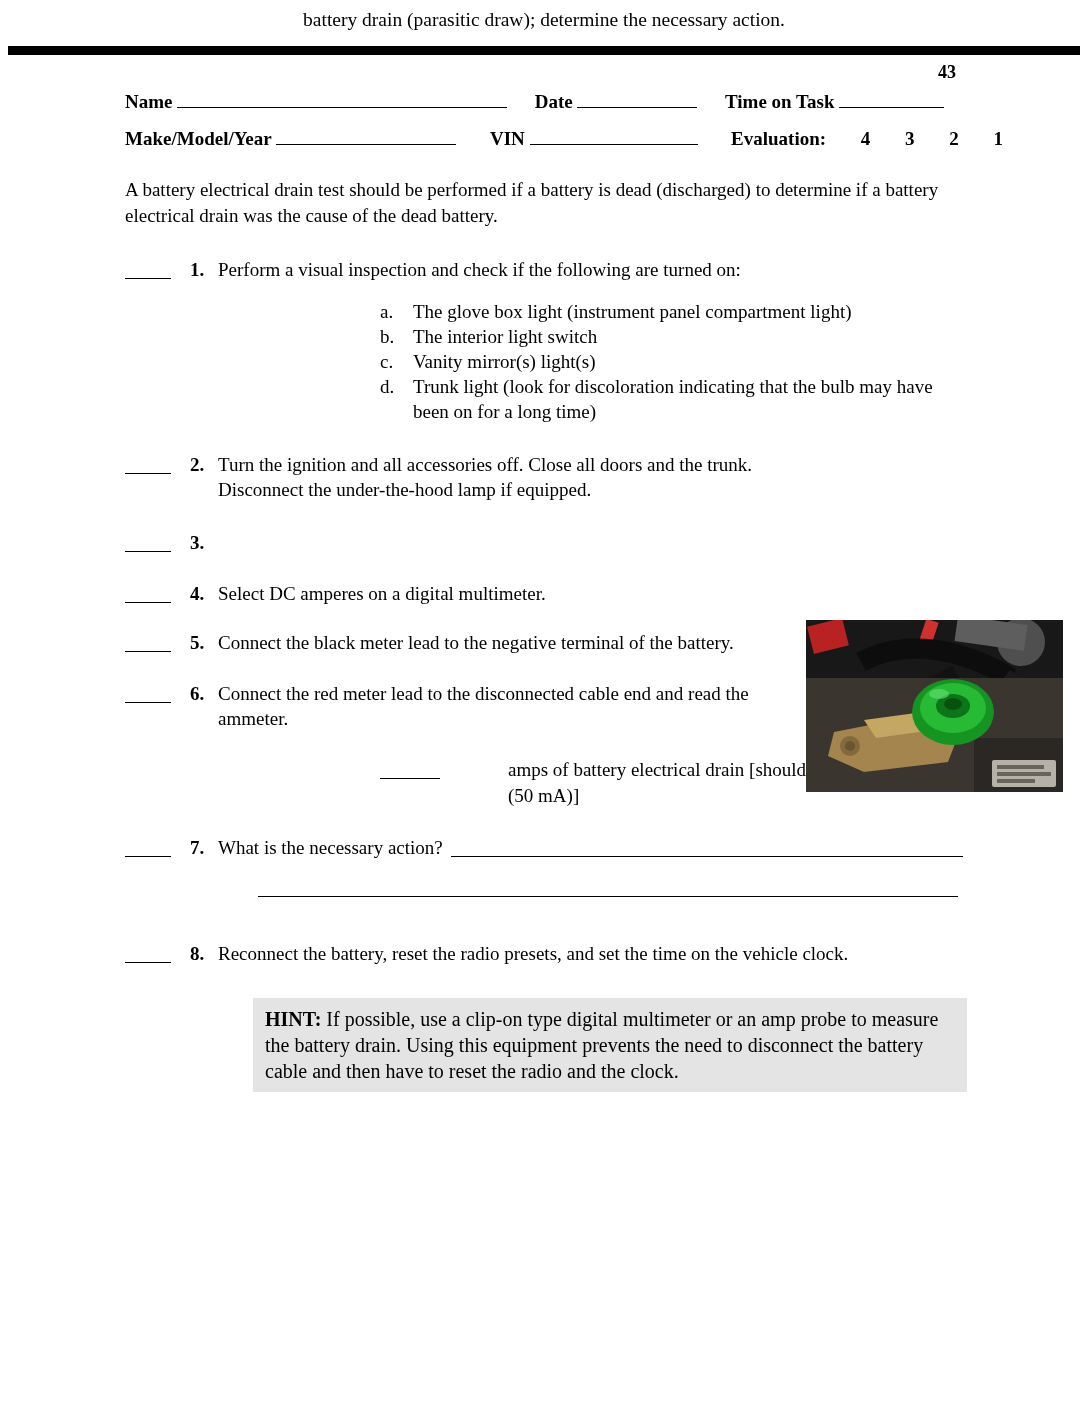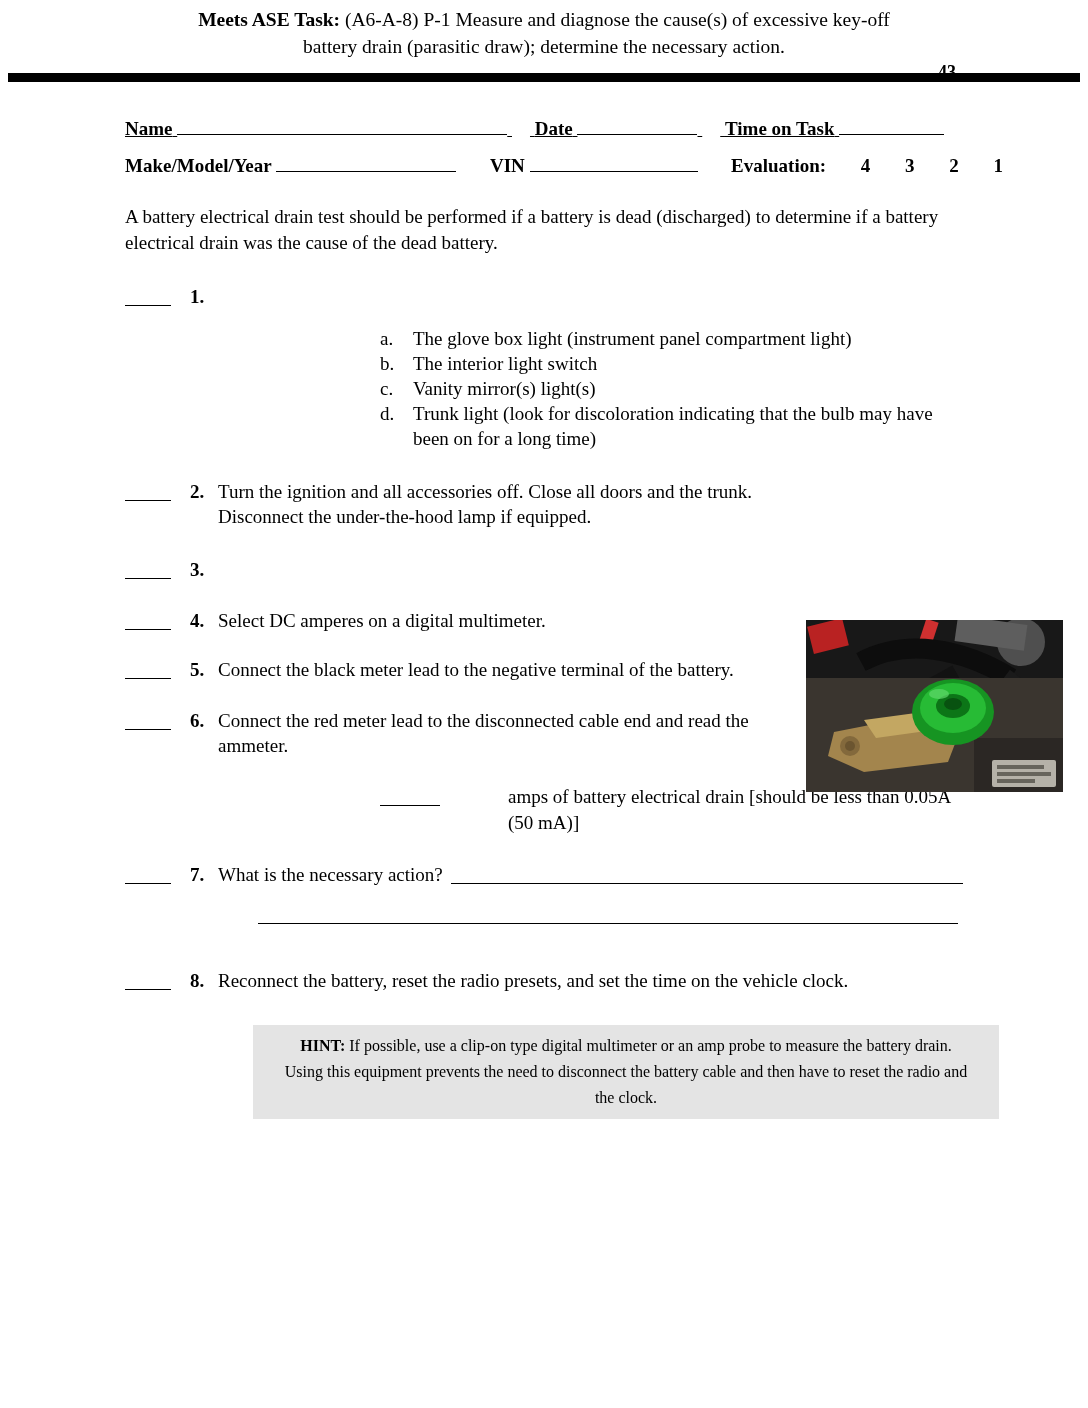--- a/index.html
+++ b/index.html
@@ -12,21 +12,21 @@
     font-size:19px;
     overflow:hidden;
   }
   .page-number{position:absolute;top:62px;right:132px;font-weight:bold;font-size:18px;}
   .title{margin:132px 0 0 0;text-align:center;font-size:37px;font-weight:bold;letter-spacing:0.5px;}
   .ase{margin-top:6px;text-align:center;line-height:27px;font-size:19.5px;}
   .ase .lbl{font-weight:bold;}
   .rule{margin:13px 8px 0 8px;height:9px;background:#000;}
   .content{margin:0 125px;}
   .row{display:block;white-space:nowrap;}
-  .form-row1{margin-top:36px;text-decoration:underline;}
+  .form-row1{margin-top:36px;}
   .form-row2{margin-top:15px;}
   b.lab{font-weight:bold;}
   .u{display:inline-block;border-bottom:1.6px solid #000;height:15px;}
   .sp{display:inline-block;}
   .evalnums span{font-weight:bold;margin-left:30px;}
   .intro{margin-top:27px;width:845px;line-height:26px;}
   .step{display:flex;align-items:flex-start;line-height:25px;}
   .step .blank{flex:0 0 46px;border-bottom:1.6px solid #000;height:21px;margin-right:19px;}
   .step .num{font-weight:bold;flex:0 0 28px;}
   .step .text{}
@@ -35,21 +35,21 @@
   .substep .letter{flex:0 0 33px;}
   .fill{flex:1;border-bottom:1.6px solid #000;height:21px;margin-left:8px;}
   .amps-row{display:flex;margin:26px 0 0 255px;line-height:26px;justify-content:space-between;}
   .amps-row .blank{flex:0 0 60px;border-bottom:1.6px solid #000;height:21px;margin-right:10px;}
   .amps-row .text{width:455px;}
   .okrow{margin:26px 0 0 255px;}
   .okrow b{font-weight:bold;}
   .line2{margin:12px 0 0 133px;width:700px;border-bottom:1.6px solid #000;height:24px;}
   .hint{
     margin:32px 0 0 128px;width:690px;
-    background:#e4e4e4;padding:8px 28px;line-height:26px;font-size:16px;text-align:center;
+    background:#e4e4e4;padding:8px 12px;line-height:26px;font-size:20px;
   }
   .hint .lbl{font-weight:bold;}
   .photo{position:absolute;left:806px;top:620px;width:257px;height:172px;}
   .photo svg{display:block;width:100%;height:100%;}
   .mt28{margin-top:28px;}
   .mt26{margin-top:26px;}
   .mt24{margin-top:24px;}
   .mt44{margin-top:44px;}
   .w585{width:585px;}
   .w570{width:570px;}
@@ -57,24 +57,20 @@
 </style>
 </head>
 <body>
 
 <div class="page">
 
   <div class="page-number">43</div>
 
 
   <div class="ase">
-    <div>
-      <span class="lbl">Meets ASE Task:</span>
-      <span>(A6-A-8) P-1  Measure and diagnose the cause(s) of excessive key-off</span>
-    </div>
     <div>battery drain (parasitic draw); determine the necessary action.</div>
   </div>
 
   <div class="rule"></div>
 
   <div class="content">
 
     <div class="row form-row1">
       <b class="lab">Name</b>
       <span class="u" style="width:330px;"></span>
@@ -100,20 +96,21 @@
         <span>2</span>
         <span>1</span>
       </span>
     </div>
 
     <div class="intro">A battery electrical drain test should be performed if a battery is dead (discharged) to determine if a battery electrical drain was the cause of the dead battery.</div>
 
     <div class="step mt28">
       <span class="blank"></span>
       <span class="num">1.</span>
+      <span class="text">Perform a visual inspection and check if the following are turned on:</span>
     </div>
 
     <div class="substeps">
       <div class="substep">
         <span class="letter">a.</span>
         <span class="text">The glove box light (instrument panel compartment light)</span>
       </div>
       <div class="substep">
         <span class="letter">b.</span>
         <span class="text">The interior light switch</span>

